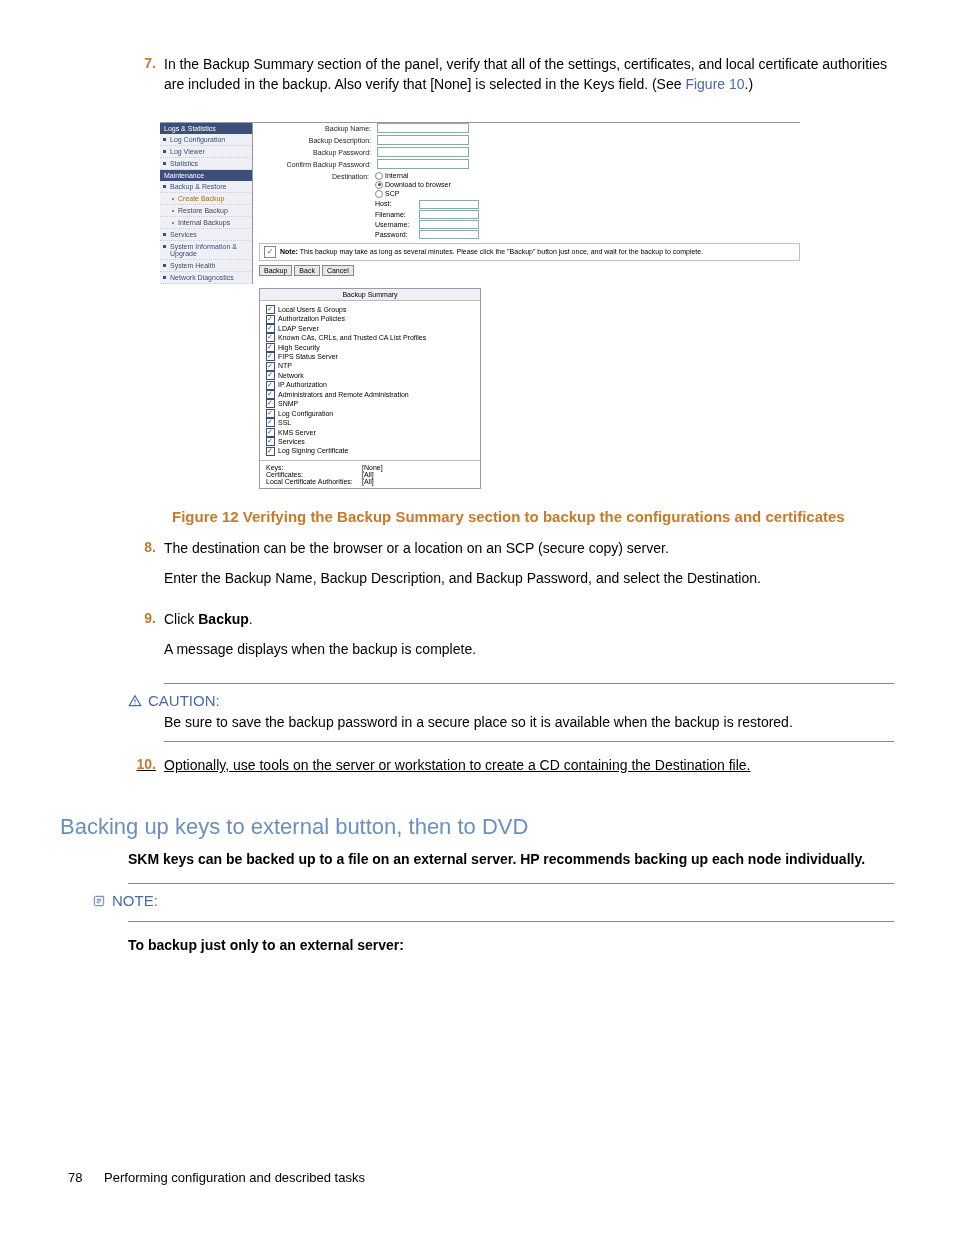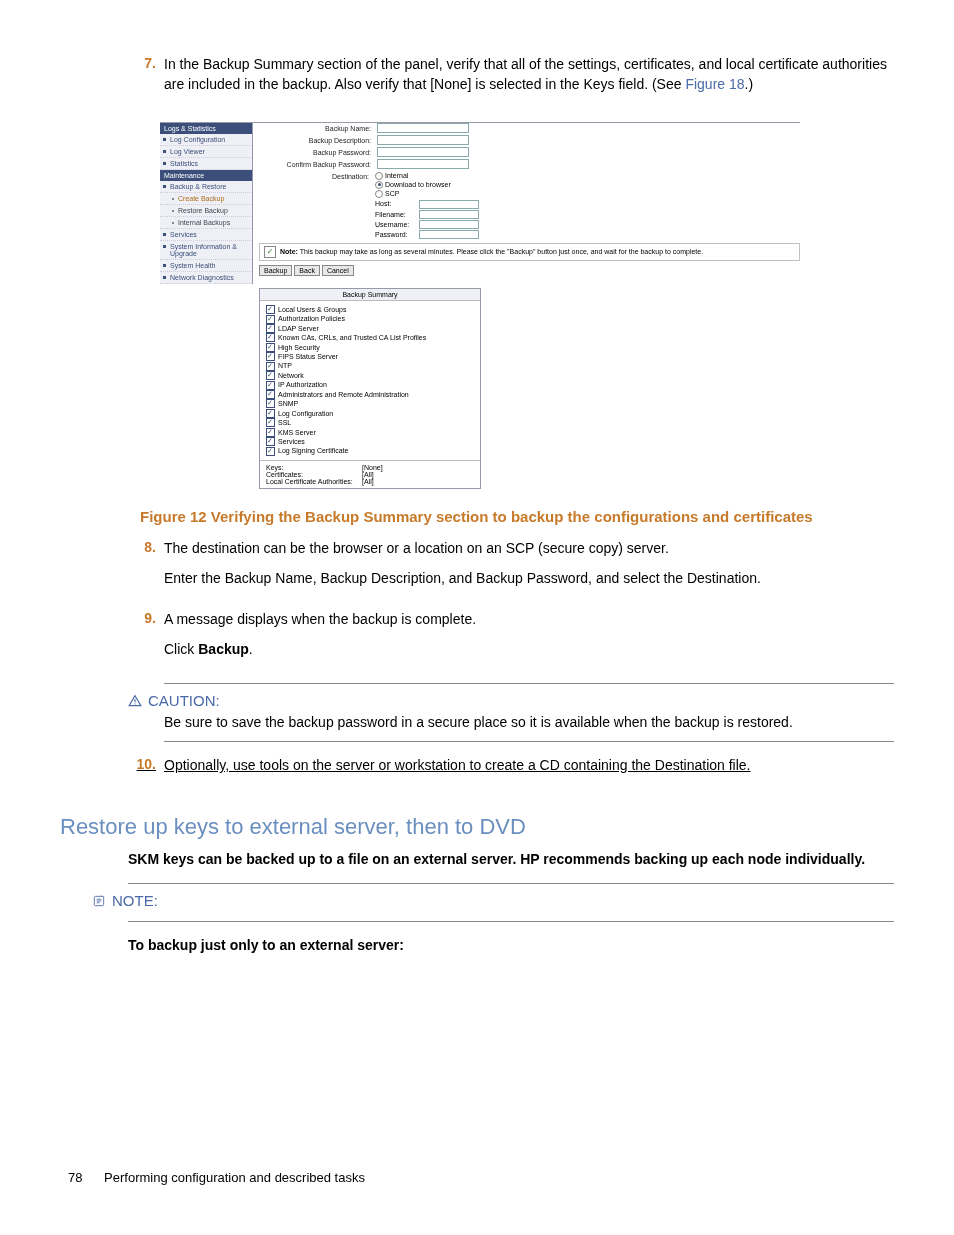--- a/index.html
+++ b/index.html
@@ -214,21 +214,21 @@
 </style>
 </head>
 <body>
 
 <div class="page">
 
   <div class="ol-item" style="margin-left:68px;">
     <div class="ol-num">7.</div>
     <div class="ol-body">
       <p>
-        <span>In the Backup Summary section of the panel, verify that all of the settings, certificates, and local certificate authorities are included in the backup. Also verify that [None] is selected in the Keys field. (See </span><span class="link">Figure 18</span><span>.)</span>
+        <span>In the Backup Summary section of the panel, verify that all of the settings, certificates, and local certificate authorities are included in the backup. Also verify that [None] is selected in the Keys field. (See </span><span class="link">Figure 10</span><span>.)</span>
       </p>
     </div>
   </div>
 
   <div class="screenshot" style="margin-left:100px;">
     <div class="ss-side">
       <div class="ss-side-hdr">Logs &amp; Statistics</div>
       <div id="sb-items1">
           <div class="ss-side-item">Log Configuration</div>
           <div class="ss-side-item">Log Viewer</div>
@@ -386,37 +386,37 @@
             </div>
             <div class="frow">
               <span class="k">Local Certificate Authorities:</span>
               <span>[All]</span>
             </div>
           </div>
       </div>
     </div>
   </div>
 
-  <div class="figure-caption" style="margin-left:80px; max-width:700px;">Figure 12 Verifying the Backup Summary section to backup the configurations and certificates</div>
+  <div class="figure-caption" style="margin-left:112px; max-width:700px;">Figure 12 Verifying the Backup Summary section to backup the configurations and certificates</div>
 
   <div class="ol-item" style="margin-left:68px;">
     <div class="ol-num">8.</div>
     <div class="ol-body">
       <p>The destination can be the browser or a location on an SCP (secure copy) server.</p>
       <p>Enter the Backup Name, Backup Description, and Backup Password, and select the Destination.</p>
     </div>
   </div>
 
   <div class="ol-item" style="margin-left:68px;">
     <div class="ol-num">9.</div>
     <div class="ol-body">
-      <p>A message displays when the backup is complete.</p>
       <p>
         <span>Click </span><span class="bold">Backup</span><span>.</span>
       </p>
+      <p>A message displays when the backup is complete.</p>
     </div>
   </div>
 
   <div class="callout" style="margin-left:104px;">
     <div class="callout-label">
       <svg viewBox="0 0 24 24">
           <path fill="none" stroke="#4a6aa8" stroke-width="2" d="M12 3 L22 20 L2 20 Z"></path>
           <line x1="12" y1="9" x2="12" y2="14" stroke="#4a6aa8" stroke-width="2"></line>
           <circle cx="12" cy="17" r="1" fill="#4a6aa8"></circle>
         </svg>
@@ -425,21 +425,21 @@
     <div class="callout-body">Be sure to save the backup password in a secure place so it is available when the backup is restored.</div>
   </div>
 
   <div class="ol-item" style="margin-left:68px;text-decoration:underline;">
     <div class="ol-num">10.</div>
     <div class="ol-body">
       <p>Optionally, use tools on the server or workstation to create a CD containing the Destination file.</p>
     </div>
   </div>
 
-  <div class="h2">Restore up keys to external server, then to DVD</div>
+  <div class="h2">Backing up keys to external button, then to DVD</div>
 
   <div class="indent-block">
     <p>SKM keys can be backed up to a file on an external server. HP recommends backing up each node individually.</p>
   </div>
 
   <div class="callout" style="margin-left:68px;">
     <div class="callout-label">
       <svg viewBox="0 0 24 24">
           <rect x="4" y="4" width="16" height="16" fill="none" stroke="#4a6aa8" stroke-width="1.5" rx="2"></rect>
           <line x1="8" y1="9" x2="16" y2="9" stroke="#4a6aa8" stroke-width="1.5"></line>

